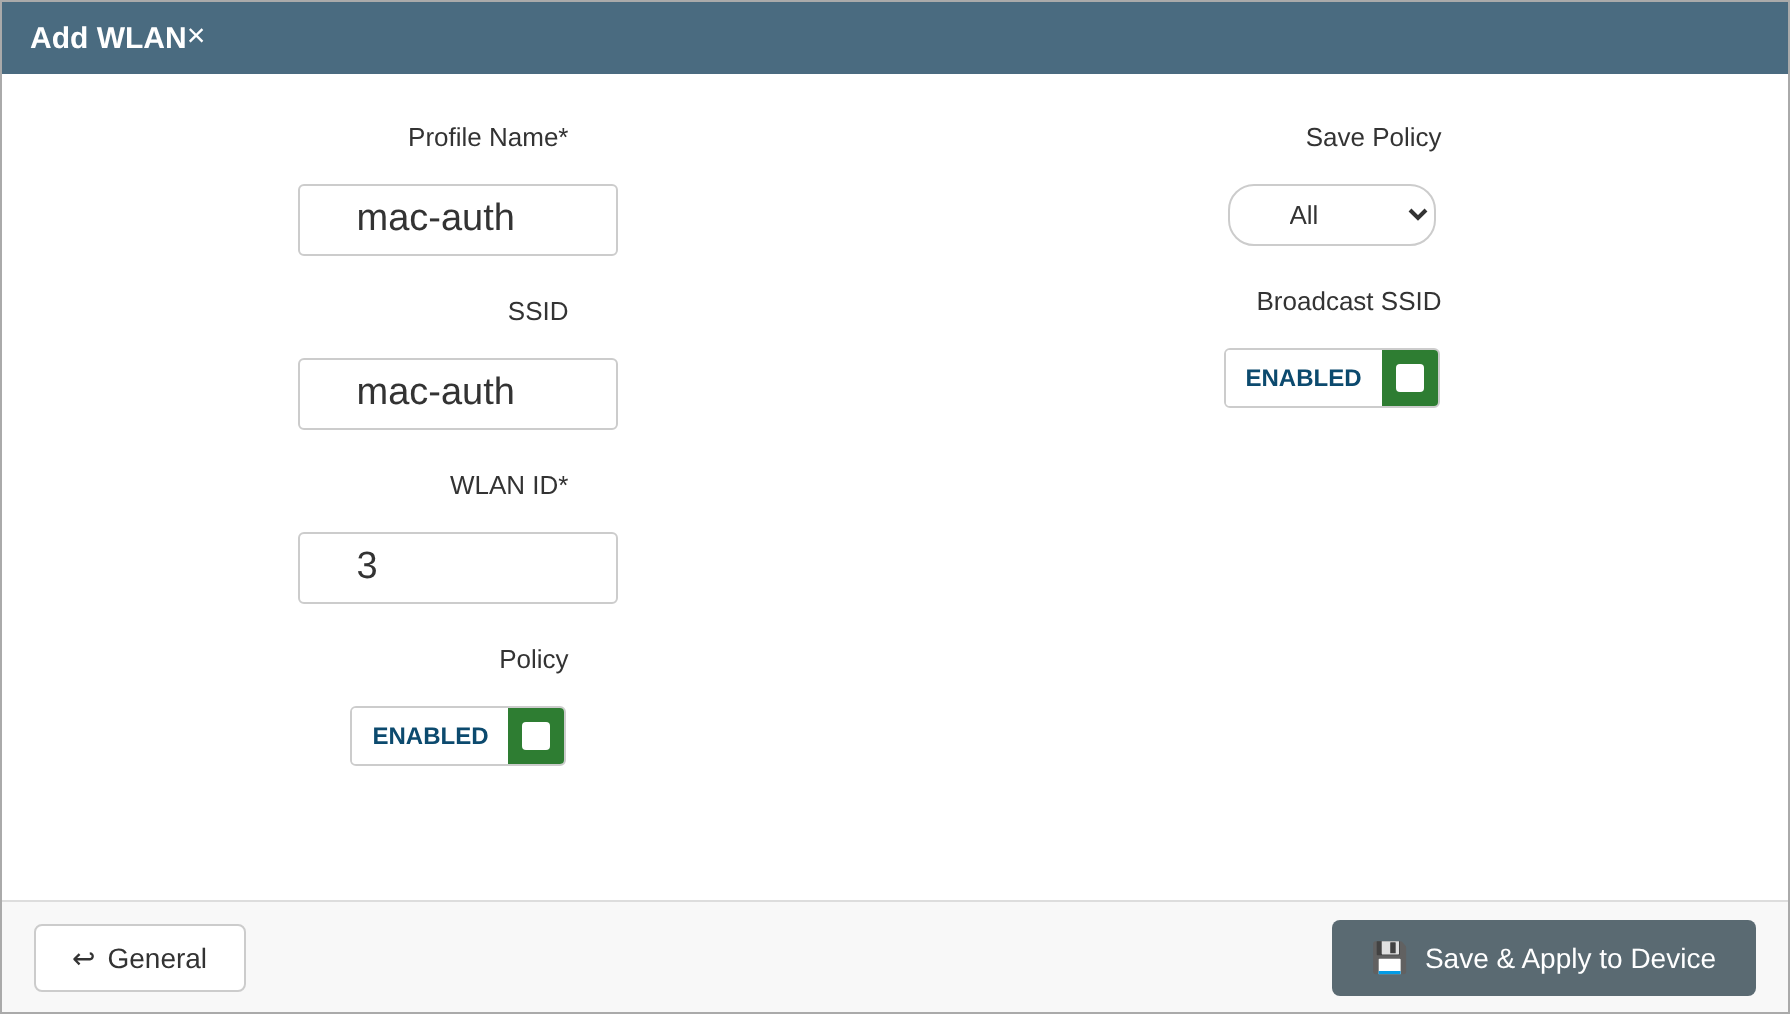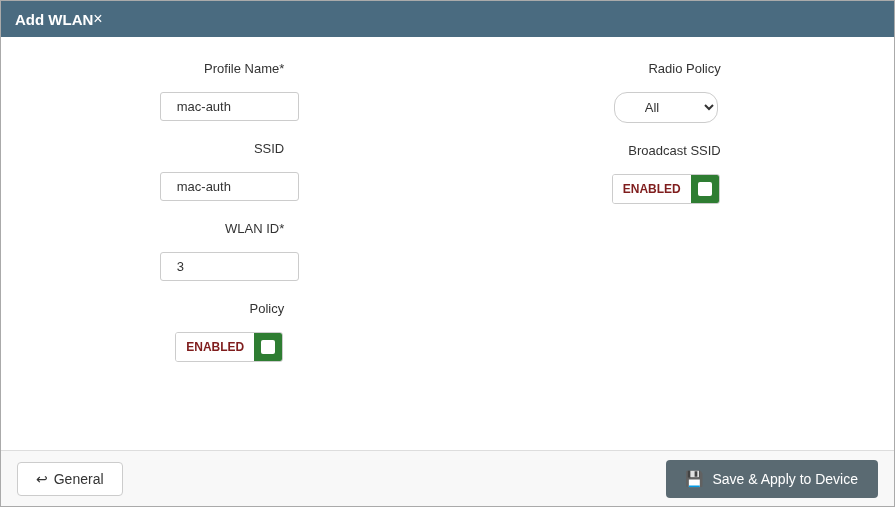--- a/index.html
+++ b/index.html
@@ -81,23 +81,23 @@
     }
     .form-label {
       min-width: 110px;
       text-align: right;
       color: #333;
       font-size: 13px;
     }
     .form-input {
       border: 1px solid #ccc;
       border-radius: 3px;
-      padding: 6px 16px;
-      font-size: 13px;
-      width: 139px;
+      padding: 6px 28px;
+      font-size: 19px;
+      width: 160px;
       outline: none;
       color: #333;
     }
     .form-select {
       border: 1px solid #ccc;
       border-radius: 13px;
       padding: 6px 26px;
       font-size: 13px;
       width: 104px;
       outline: none;
@@ -110,21 +110,21 @@
       align-items: center;
       border: 1px solid #ccc;
       border-radius: 3px;
       overflow: hidden;
       height: 30px;
     }
     .toggle-label {
       padding: 0 10px;
       font-size: 12px;
       font-weight: bold;
-      color: #7f1d1d;
+      color: #0c4a6e;
       background: #fff;
       height: 100%;
       display: flex;
       align-items: center;
     }
     .toggle-switch {
       width: 28px;
       height: 100%;
       background: #2e7d32;
       display: flex;
@@ -217,21 +217,21 @@
               <div class="toggle-switch-inner"></div>
             </div>
           </div>
         </div>
 
       </div>
 
       <div class="form-column">
 
         <div class="form-row">
-          <span class="form-label">Radio Policy</span>
+          <span class="form-label">Save Policy</span>
           <select class="form-select">
             <option>All</option>
             <option>2.4 GHz</option>
             <option>5 GHz</option>
             <option>6 GHz</option>
           </select>
         </div>
 
         <div class="form-row">
           <span class="form-label">Broadcast SSID</span>

